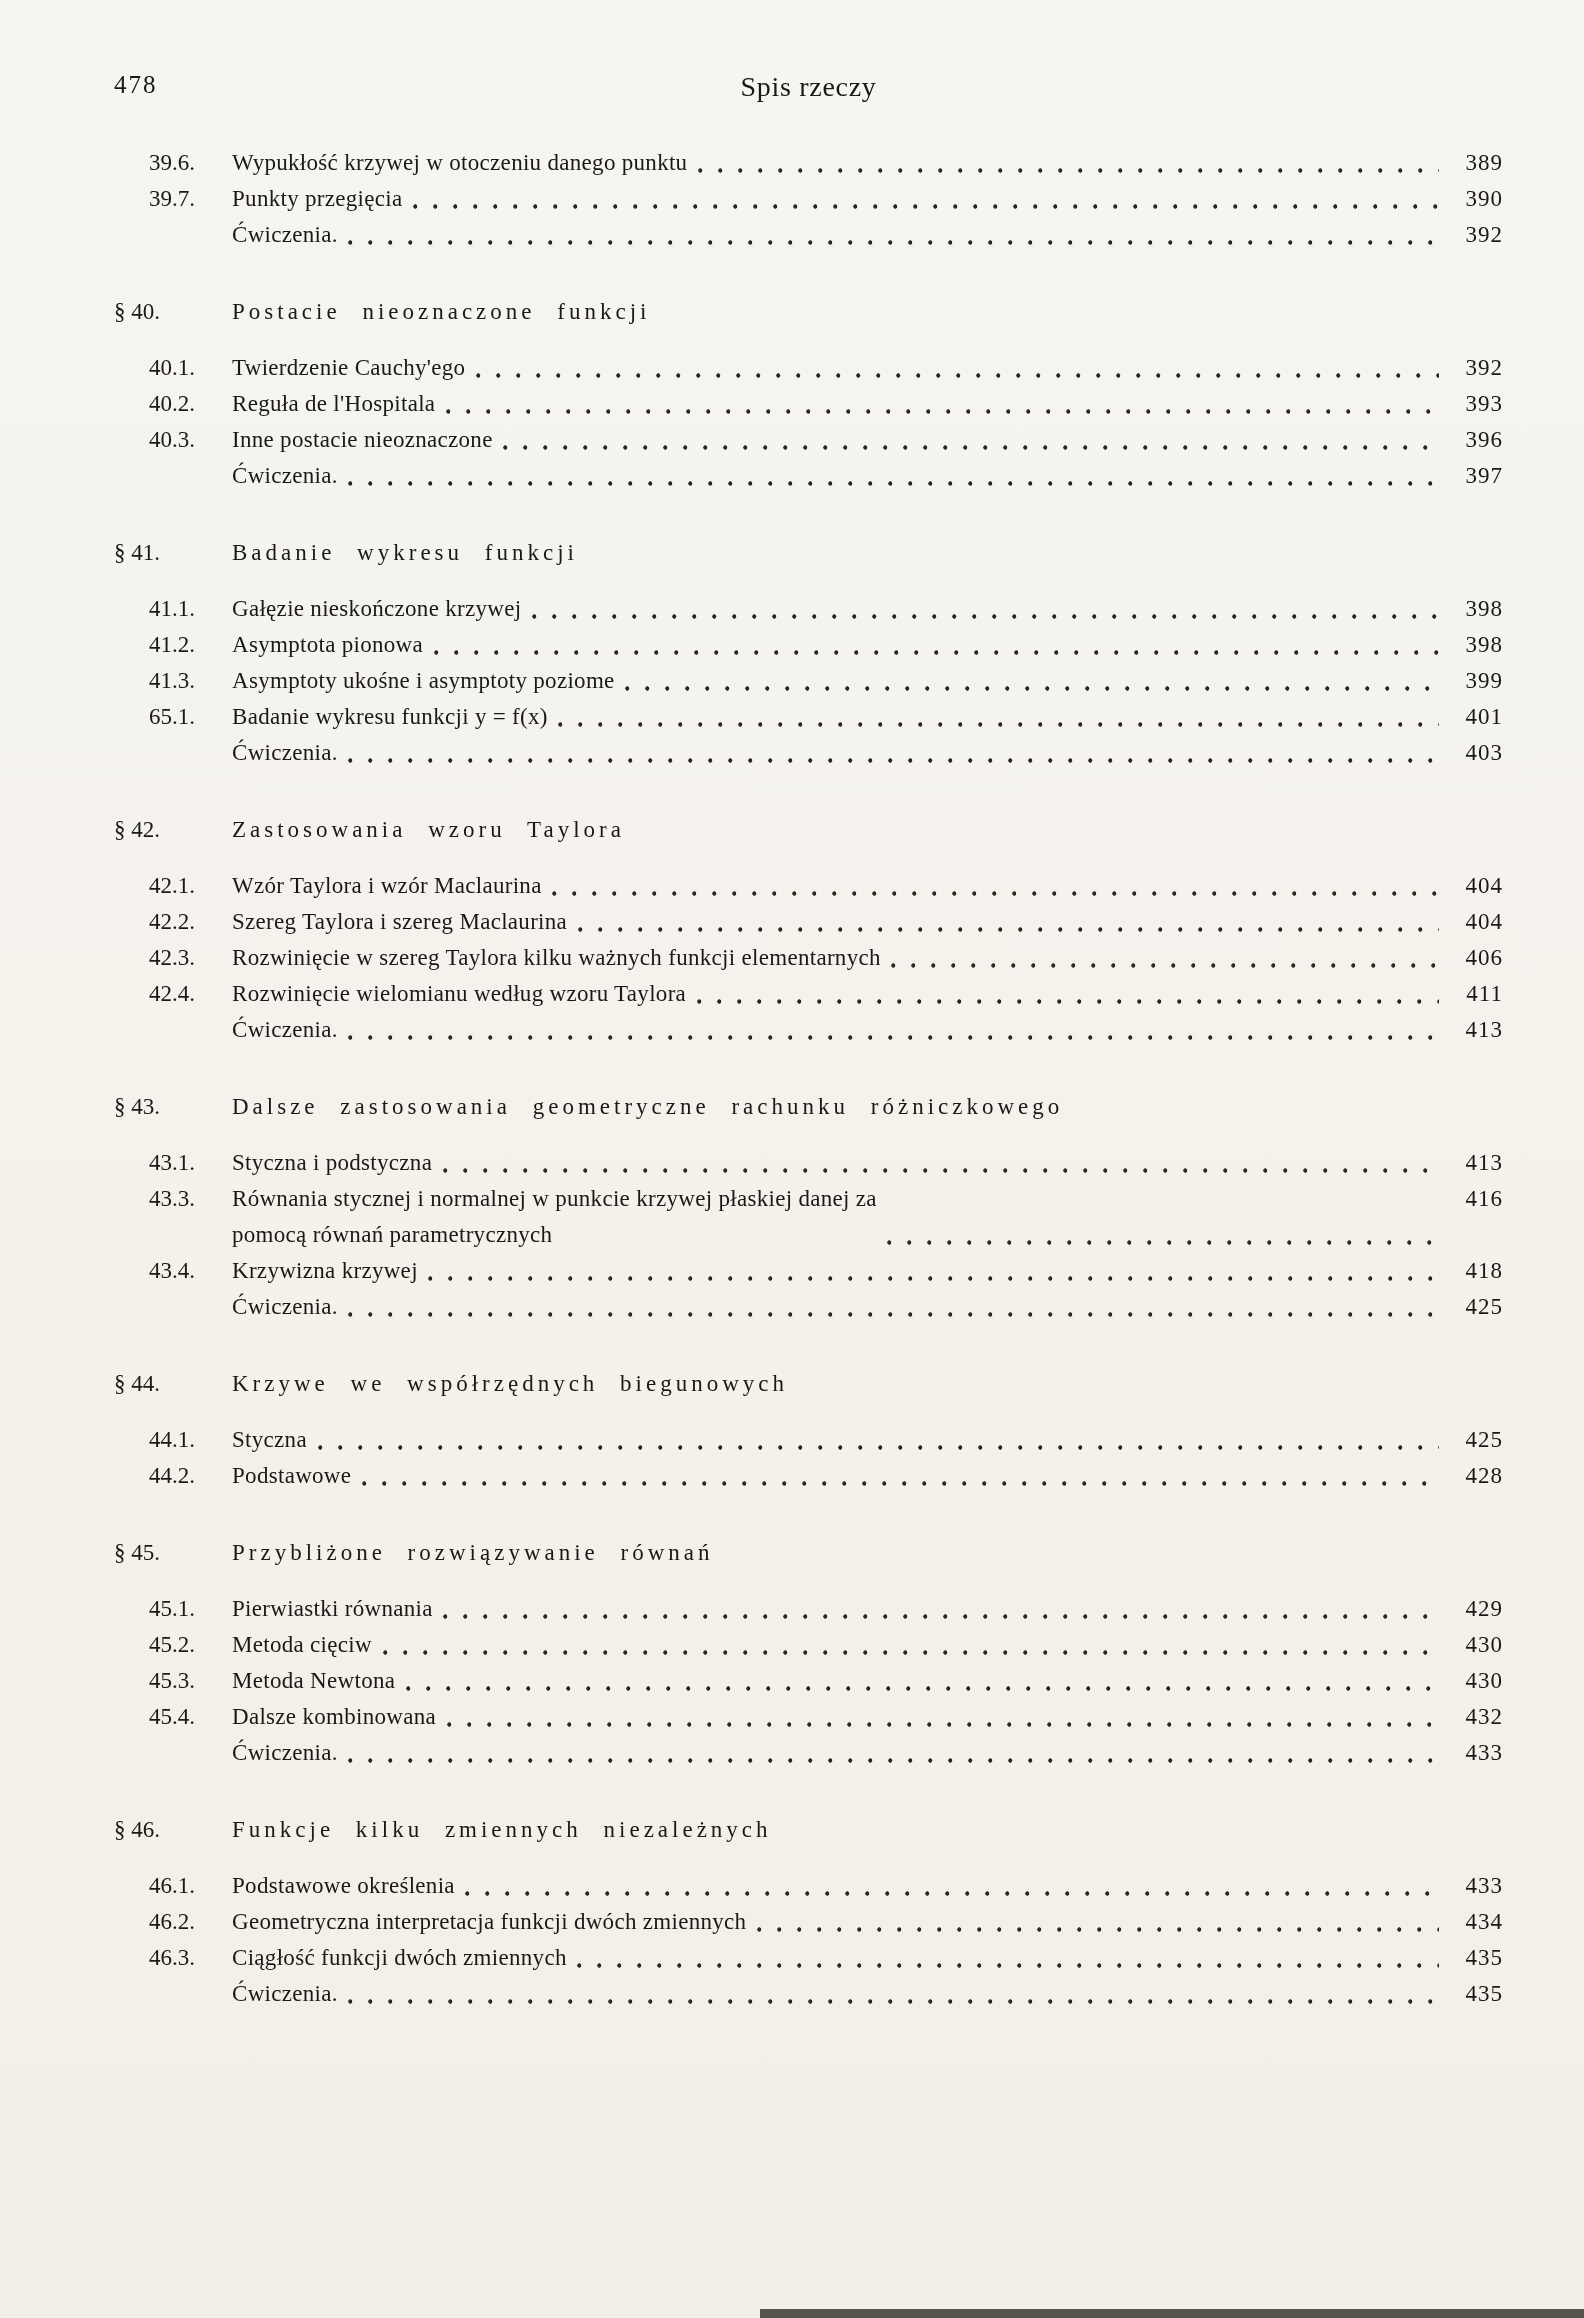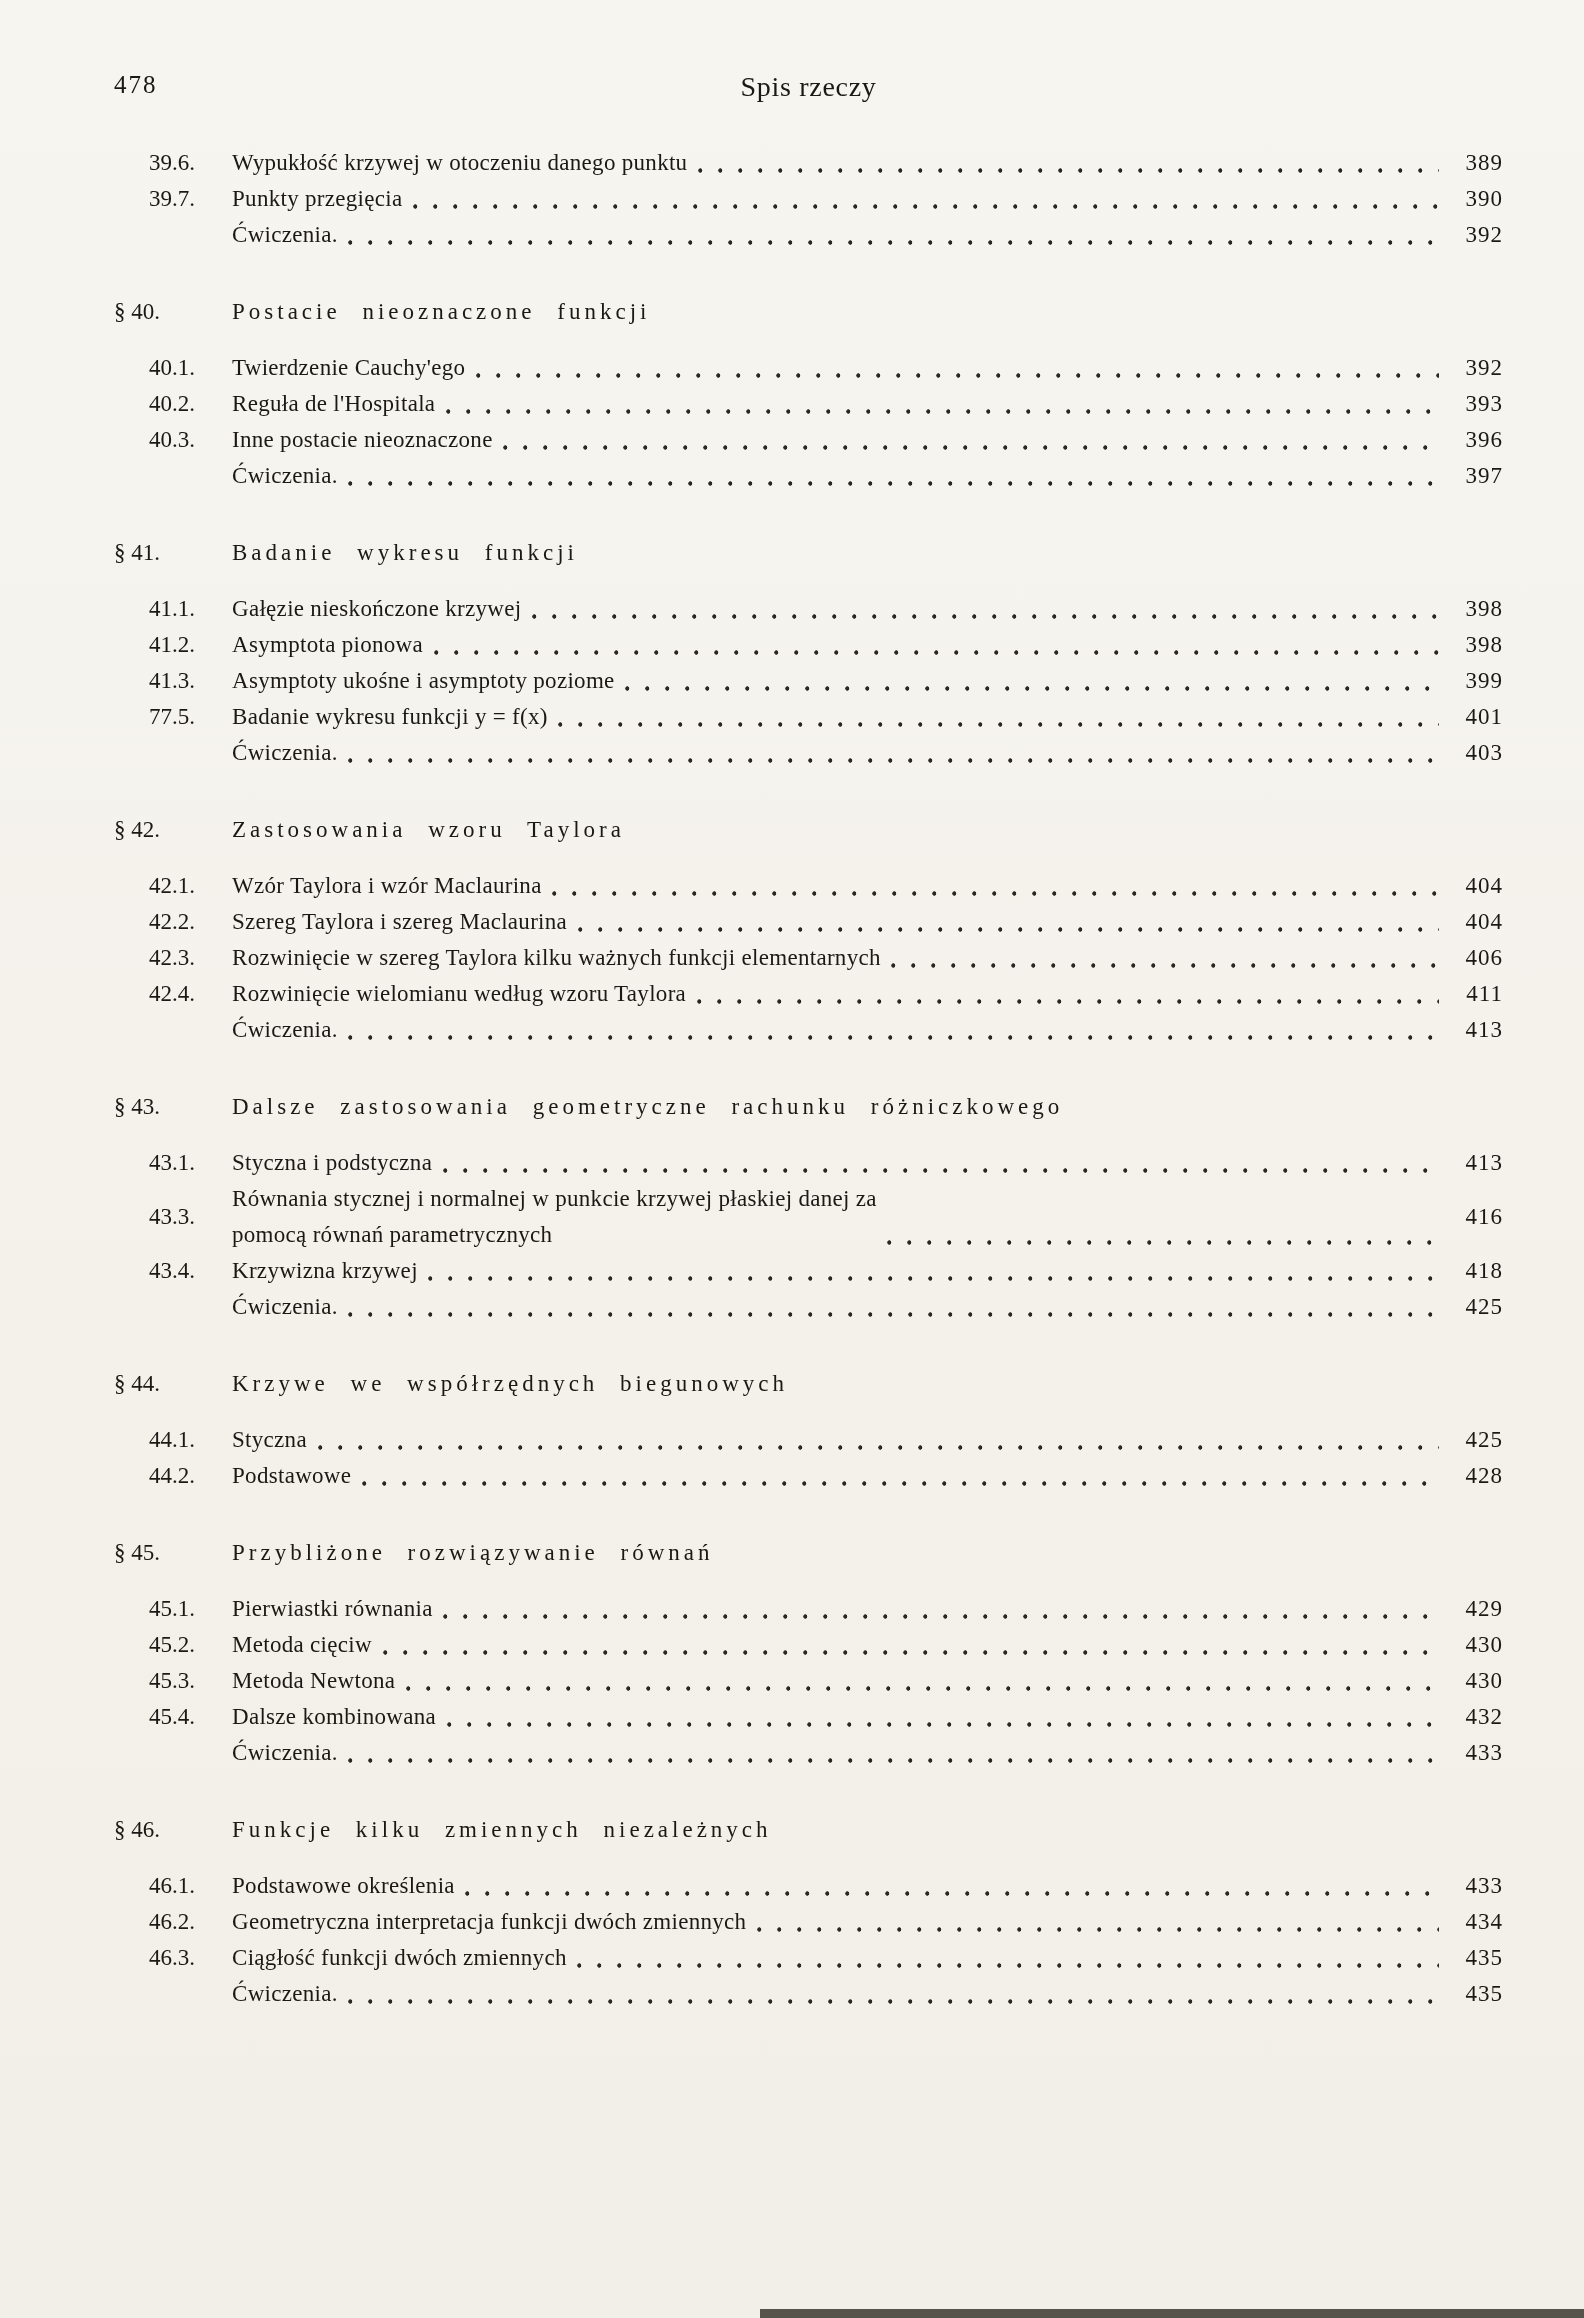--- a/index.html
+++ b/index.html
@@ -27,21 +27,21 @@
   }
   .header {
     display: block;
     text-align: center;
     font-size: 28px;
     letter-spacing: 0.7px;
   }
   .toc { margin-top: 38px; }
   .entry {
     display: flex;
-    align-items: center;
+    align-items: flex-start;
     font-size: 23px;
     line-height: 36px;
     padding-left: 35px;
   }
   .num { flex: 0 0 83px; }
   .title { flex: 0 1 auto; white-space: pre-line; letter-spacing: 0.3px; }
   .dots {
     flex: 1 1 20px;
     min-width: 16px;
     align-self: flex-end;
@@ -147,21 +147,21 @@
         <span class="dots"></span>
         <span class="pg">398</span>
       </div>
       <div class="entry">
         <span class="num">41.3.</span>
         <span class="title">Asymptoty ukośne i asymptoty poziome</span>
         <span class="dots"></span>
         <span class="pg">399</span>
       </div>
       <div class="entry">
-        <span class="num">77.5.</span>
+        <span class="num">65.1.</span>
         <span class="title">Badanie wykresu funkcji y = f(x)</span>
         <span class="dots"></span>
         <span class="pg">401</span>
       </div>
       <div class="entry">
         <span class="num"></span>
         <span class="title">Ćwiczenia.</span>
         <span class="dots"></span>
         <span class="pg">403</span>
       </div>

